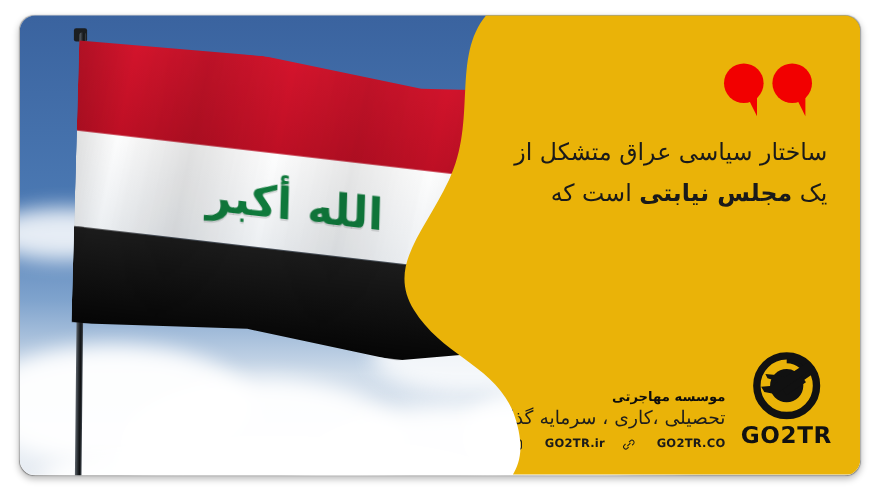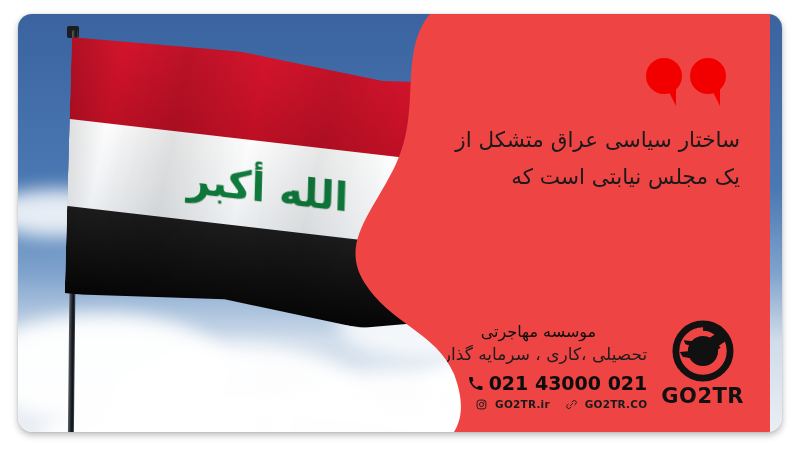--- a/index.html
+++ b/index.html
@@ -99,23 +99,23 @@
     font-size: 40px;
     font-weight: 700;
     letter-spacing: 3px;
     white-space: nowrap;
     text-shadow: 0 1px 0 rgba(0,0,0,.12);
   }
 
   
   .panel {
     position: absolute;
-    right: 12px; top: 0;
+    right: 0; top: 0;
     width: 420px; height: 418px;
-    background: #ef4444;
+    background: #eab308;
     -webkit-clip-path: path("M 420 0 L 80 0 C 48 38 72 96 46 150 C 22 200 -10 228 14 268 C 40 310 86 318 104 360 C 116 392 110 408 104 418 L 420 418 Z");
     clip-path: path("M 420 0 L 80 0 C 48 38 72 96 46 150 C 22 200 -10 228 14 268 C 40 310 86 318 104 360 C 116 392 110 408 104 418 L 420 418 Z");
     filter: drop-shadow(-5px 0 7px rgba(0,0,0,.22));
   }
 
   .quote-mark {
     position: absolute;
     right: 44px; top: 44px;
     width: 80px; height: 54px;
   }
@@ -145,45 +145,44 @@
     left: 88px;
     top: 108px;
     text-align: right;
     direction: rtl;
     color: #1a1a1a;
     font-size: 21.5px;
     line-height: 1.72;
     font-weight: 400;
     letter-spacing: 0;
   }
-  .quote-text b { font-weight: 400; margin-top: 12px; }
+  .quote-text b { font-weight: 700; margin-top: 12px; }
 
   
   .brand {
     position: absolute;
     right: 26px;
     bottom: 22px;
     display: flex;
     flex-direction: row;
     align-items: flex-end;
     gap: 14px;
     direction: rtl;
   }
   .brand-text {
     text-align: right;
     direction: rtl;
     color: #111;
   }
   .brand-name {
-    font-size: 16px;
-    font-weight: 400;
+    font-size: 12px;
+    font-weight: 700;
     color: #0d0d0d;
     line-height: 1.25;
     white-space: nowrap;
-    text-align: center;
   }
   .brand-sub {
     font-size: 17px;
     font-weight: 400;
     color: #1d1d1d;
     line-height: 1.5;
     white-space: nowrap;
   }
   .brand-phone {
     display: flex;
@@ -201,21 +200,21 @@
     display: flex;
     align-items: center;
     justify-content: flex-end;
     gap: 16px;
     margin-top: 4px;
     direction: ltr;
   }
   .link-item {
     display: flex;
     align-items: center;
-    gap: 8px;
+    gap: 20px;
     font-size: 10.5px;
     font-weight: 700;
     color: #1a1a1a;
     letter-spacing: .2px;
     white-space: nowrap;
   }
   .ico { display: inline-block; line-height: 0; }
 
   .logo {
     display: flex;
@@ -283,28 +282,20 @@
             <rect x="28" y="29" width="22" height="6.5" fill="#111" transform="rotate(-34 39 32)"></rect>
           </svg>
         </span>
         <span class="logo-word">GO2TR</span>
       </div>
 
       <div class="brand-text">
         <div class="brand-name">موسسه مهاجرتی</div>
         <div class="brand-sub">تحصیلی ،کاری ، سرمایه گذاری</div>
 
-        <div class="brand-phone">
-          <span class="ico">
-            <svg width="15" height="15" viewBox="0 0 24 24" aria-hidden="true">
-              <path fill="#0d0d0d" d="M6.6 10.8c1.7 3.3 4.3 5.9 7.6 7.6l2.5-2.5c.3-.3.8-.4 1.2-.3 1.3.4 2.7.7 4.1.7.7 0 1.2.5 1.2 1.2V21c0 .7-.5 1.2-1.2 1.2C10.6 22.2 1.8 13.4 1.8 2.6 1.8 1.9 2.3 1.4 3 1.4h3.5c.7 0 1.2.5 1.2 1.2 0 1.4.2 2.8.7 4.1.1.4 0 .9-.3 1.2l-2.5 2.9z"></path>
-            </svg>
-          </span>
-          <span>021 43000 021</span>
-        </div>
 
         <div class="brand-links">
           <span class="link-item">
             <span class="ico">
               <svg width="11" height="11" viewBox="0 0 24 24" aria-hidden="true">
                 <rect x="2.4" y="2.4" width="19.2" height="19.2" rx="5.2" fill="none" stroke="#1a1a1a" stroke-width="2.1"></rect>
                 <circle cx="12" cy="12" r="4.6" fill="none" stroke="#1a1a1a" stroke-width="2.1"></circle>
                 <circle cx="17.6" cy="6.4" r="1.5" fill="#1a1a1a"></circle>
               </svg>
             </span>

